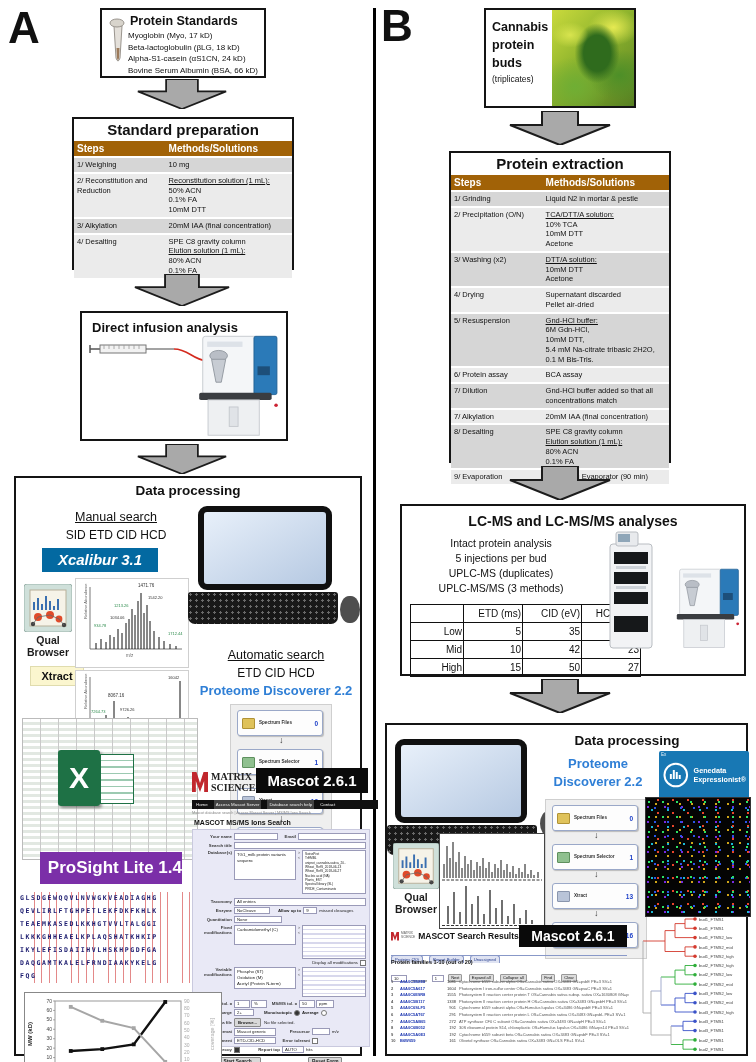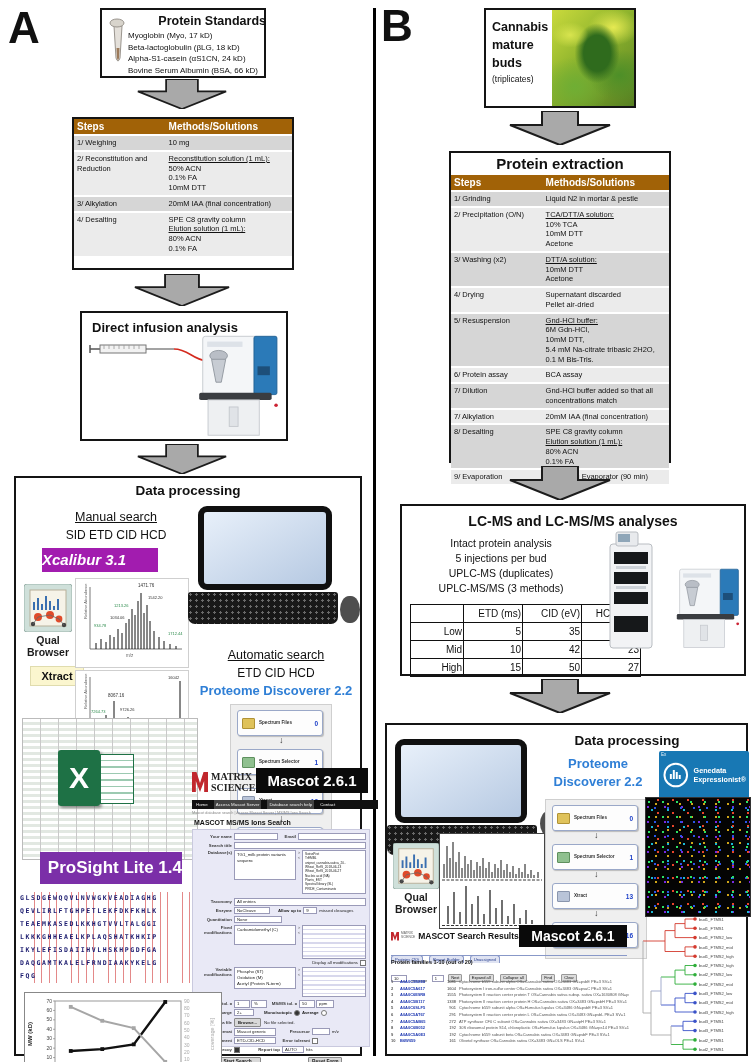--- a/index.html
+++ b/index.html
@@ -20,22 +20,22 @@
   .c2{width:58%;padding:2px 3px;box-sizing:border-box}
   .s0{background:#d6d6d6}.s1{background:#ebebeb}
   .gap{height:2px;background:#fff}
   .mline{display:block}
   
   .scr{position:absolute;border:6px solid #101010;border-radius:9px;background:linear-gradient(150deg,#e8f0fa,#b6c9e2);box-sizing:border-box}
   .kb{position:absolute;background:#181818;border-radius:3px 3px 7px 7px;
       background-image:radial-gradient(circle at 2.5px 2.5px,#6a6a6a 0 1px,transparent 1.4px);background-size:6px 6px}
   .mouse{position:absolute;background:#4e4e4e;border-radius:50%/55%}
   
-  .xcal{position:absolute;background:#a21caf;color:#fff;font-style:italic;font-weight:bold;
-        font-size:15px;line-height:24px}
+  .xcal{position:absolute;background:#0369a1;color:#fff;font-style:italic;font-weight:bold;
+        font-size:15px;text-align:center;line-height:24px}
   .prosight{position:absolute;background:#7b2fa8;color:#fff;font-weight:bold;font-size:17px;
         text-align:right;line-height:32px}
   .mascotbar{position:absolute;background:#0a0a0a;color:#fff;font-weight:bold;text-align:center}
   .pdblue{color:#2f7fd6;font-weight:bold}
   .qb-lab{font-weight:bold;font-size:10.5px;text-align:center;line-height:1.15;color:#1c1c1c}
   .xtract{position:absolute;background:#fbf6cf;border:1px solid #e0dcae;font-weight:bold;font-size:11px;
           text-align:center;line-height:18px}
   
   .wf{position:absolute;background:#efefef;border:1px solid #cfcfcf}
   .wfnode{position:absolute;left:6px;width:86px;height:26px;background:#fdfdfd;border:1px solid #9aa8c8;
@@ -116,34 +116,35 @@
   <div class="abs" style="left:373px;top:8px;width:3px;height:1048px;background:#000"></div>
   <div class="panel-letter" style="left:8px;top:6px">A</div>
   <div class="panel-letter" style="left:381px;top:4px">B</div>
 
   <div class="box" style="left:100px;top:8px;width:166px;height:70px">
     <svg class="abs" style="left:5px;top:6px" width="22" height="56" viewBox="0 0 22 56">
       <path d="M7,10 L15,10 L13,42 Q11,48 9,42 Z" fill="#e4e0da" stroke="#9a958e" stroke-width="1"></path>
       <path d="M9.5,32 L12.5,32 L12,42 Q11,46 10,42 Z" fill="#9c7a5a"></path>
       <ellipse cx="10" cy="7" rx="7" ry="4" fill="#d8d4cc" stroke="#9a958e"></ellipse>
     </svg>
-    <div class="abs bt" style="left:28px;top:4px;width:136px;font-size:12.5px;text-align:right">Protein Standards</div>
+    <div class="abs bt" style="left:28px;top:4px;width:136px;font-size:12.5px;text-align:left">Protein Standards</div>
     <div class="abs" style="left:26px;top:20px;width:140px;font-size:8px;line-height:1.45">
       <div>Myoglobin (Myo, 17 kD)</div>
       <div>Beta-lactoglobulin (βLG, 18 kD)</div>
       <div>Alpha-S1-casein (αS1CN, 24 kD)</div>
       <div>Bovine Serum Albumin (BSA, 66 kD)</div>
     </div>
   </div>
 
   <svg class="abs arrow" style="left:127px;top:79px" width="110" height="30" viewBox="0 0 100 34">
       <polygon points="32,0 68,0 68,14 100,14 50,34 0,14 32,14"></polygon>
     </svg>
 
   <div class="box" style="left:72px;top:117px;width:222px;height:153px;border-width:2.5px">
+    <div class="ttl">Standard preparation</div>
     <div class="thead">
       <div class="c1">Steps</div>
       <div class="c2">Methods/Solutions</div>
     </div>
     <div class="gap"></div>
     <div class="trow s0">
       <div class="c1">1/ Weighing</div>
       <div class="c2">
           <span class="mline">10 mg</span>
         </div>
@@ -481,21 +482,21 @@
         <rect x="106.85" y="33.233333333333334" width="3.8" height="3.8" fill="#a6a6a6"></rect>
         <rect x="138.35" y="66.96666666666665" width="3.8" height="3.8" fill="#a6a6a6"></rect>
         <text x="7" y="41" font-size="6" fill="#222" font-weight="bold" text-anchor="middle" transform="rotate(-90 7 41)">MW (kD)</text>
         <text x="189" y="41" font-size="5.5" fill="#aaa" text-anchor="middle" transform="rotate(-90 189 41)">coverage [%]</text>
       </svg>
   </div>
 
   <div class="box" style="left:484px;top:8px;width:152px;height:100px">
     <div class="abs" style="left:6px;top:8px;width:58px">
       <div class="bt" style="font-size:12.5px;line-height:1.45">Cannabis</div>
-      <div class="bt" style="font-size:12.5px;line-height:1.45">mature</div>
+      <div class="bt" style="font-size:12.5px;line-height:1.45">protein</div>
       <div class="bt" style="font-size:12.5px;line-height:1.45">buds</div>
       <div style="font-size:8.5px;margin-top:2px">(triplicates)</div>
     </div>
     <div class="bud" style="left:66px;top:0;right:0;bottom:0"></div>
   </div>
 
   <svg class="abs arrow" style="left:505px;top:111px" width="110" height="34" viewBox="0 0 100 34">
       <polygon points="32,0 68,0 68,14 100,14 50,34 0,14 32,14"></polygon>
     </svg>
 

